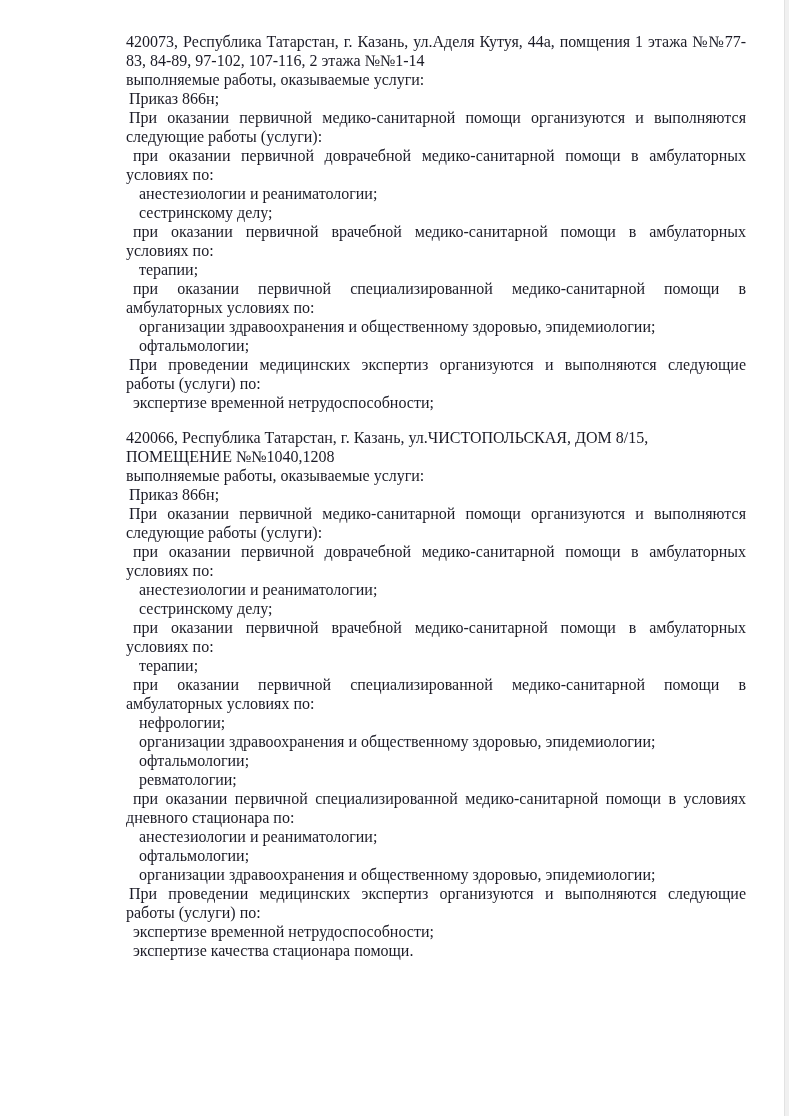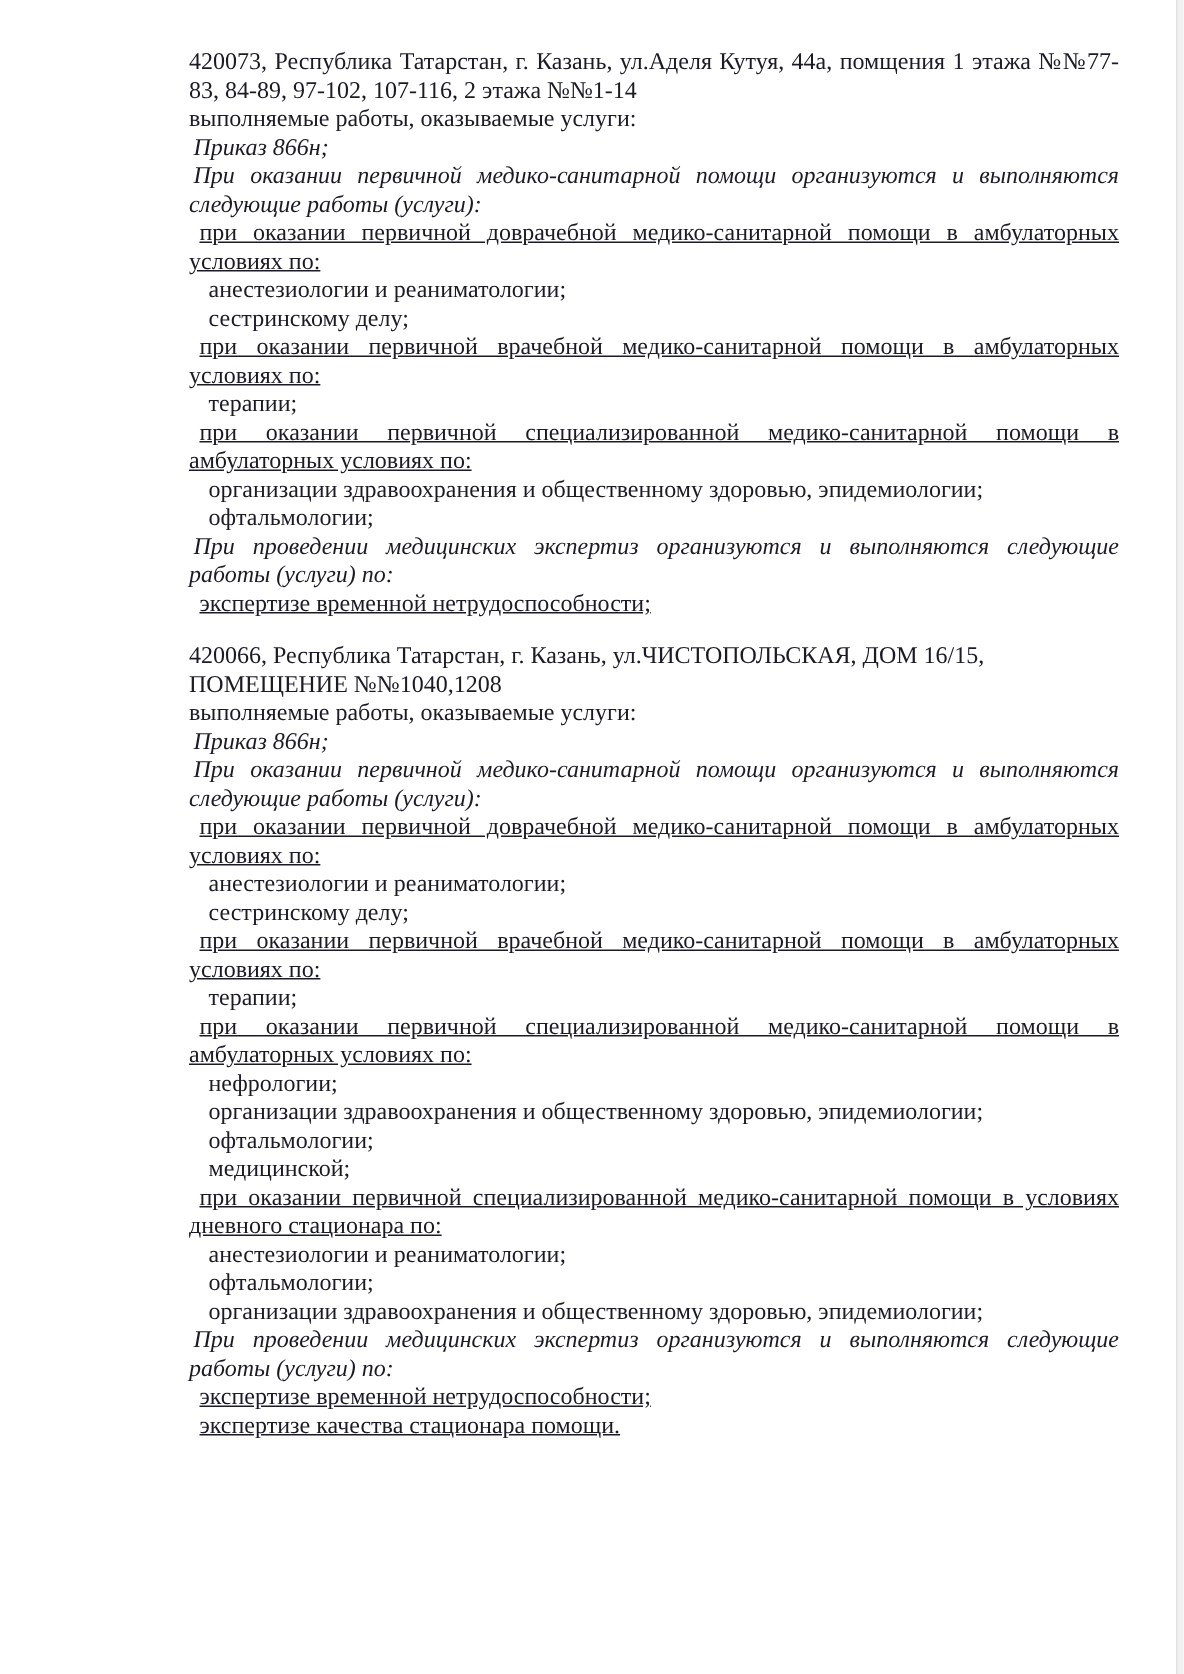--- a/index.html
+++ b/index.html
@@ -21,22 +21,22 @@
     color: #1b1b26;
     font-size: 16px;
     line-height: 19px;
   }
   .content p {
     margin: 0;
     text-align: justify;
     white-space: pre-line; 
   }
   .lvl-0 { text-indent: 0; }
-  .lvl-1 { text-indent: 3px; font-style: italic; }
-  .lvl-2 { text-indent: 7px; text-decoration: underline; }
+  .lvl-1 { text-indent: 3px; }
+  .lvl-2 { text-indent: 7px; }
   .lvl-3 { text-indent: 13px; }
   section.addr-block + section.addr-block { margin-top: 16px; }
   .scrollbar-track {
     position: absolute;
     right: 0; top: 0;
     width: 4px; height: 1116px;
     background: #f0f0f0;
     border-left: 1px solid #e2e2e2;
   }
 </style>
@@ -55,35 +55,35 @@
         <p class="lvl-3">сестринскому делу;</p>
         <p class="lvl-2">при оказании первичной врачебной медико-санитарной помощи в амбулаторных условиях по:</p>
         <p class="lvl-3">терапии;</p>
         <p class="lvl-2">при оказании первичной специализированной медико-санитарной помощи в амбулаторных условиях по:</p>
         <p class="lvl-3">организации здравоохранения и общественному здоровью, эпидемиологии;</p>
         <p class="lvl-3">офтальмологии;</p>
         <p class="lvl-1">При проведении медицинских экспертиз организуются и выполняются следующие работы (услуги) по:</p>
         <p class="lvl-2">экспертизе временной нетрудоспособности;</p>
       </section>
       <section class="addr-block">
-        <p class="lvl-0">420066, Республика Татарстан, г. Казань, ул.ЧИСТОПОЛЬСКАЯ, ДОМ 16/15,
+        <p class="lvl-0">420066, Республика Татарстан, г. Казань, ул.ЧИСТОПОЛЬСКАЯ, ДОМ 8/15,
 ПОМЕЩЕНИЕ №№1040,1208</p>
         <p class="lvl-0">выполняемые работы, оказываемые услуги:</p>
         <p class="lvl-1">Приказ 866н;</p>
         <p class="lvl-1">При оказании первичной медико-санитарной помощи организуются и выполняются следующие работы (услуги):</p>
         <p class="lvl-2">при оказании первичной доврачебной медико-санитарной помощи в амбулаторных условиях по:</p>
         <p class="lvl-3">анестезиологии и реаниматологии;</p>
         <p class="lvl-3">сестринскому делу;</p>
         <p class="lvl-2">при оказании первичной врачебной медико-санитарной помощи в амбулаторных условиях по:</p>
         <p class="lvl-3">терапии;</p>
         <p class="lvl-2">при оказании первичной специализированной медико-санитарной помощи в амбулаторных условиях по:</p>
         <p class="lvl-3">нефрологии;</p>
         <p class="lvl-3">организации здравоохранения и общественному здоровью, эпидемиологии;</p>
         <p class="lvl-3">офтальмологии;</p>
-        <p class="lvl-3">медицинской;</p>
+        <p class="lvl-3">ревматологии;</p>
         <p class="lvl-2">при оказании первичной специализированной медико-санитарной помощи в условиях дневного стационара по:</p>
         <p class="lvl-3">анестезиологии и реаниматологии;</p>
         <p class="lvl-3">офтальмологии;</p>
         <p class="lvl-3">организации здравоохранения и общественному здоровью, эпидемиологии;</p>
         <p class="lvl-1">При проведении медицинских экспертиз организуются и выполняются следующие работы (услуги) по:</p>
         <p class="lvl-2">экспертизе временной нетрудоспособности;</p>
         <p class="lvl-2">экспертизе качества стационара помощи.</p>
       </section>
     </div>
   <div class="scrollbar-track"></div>

